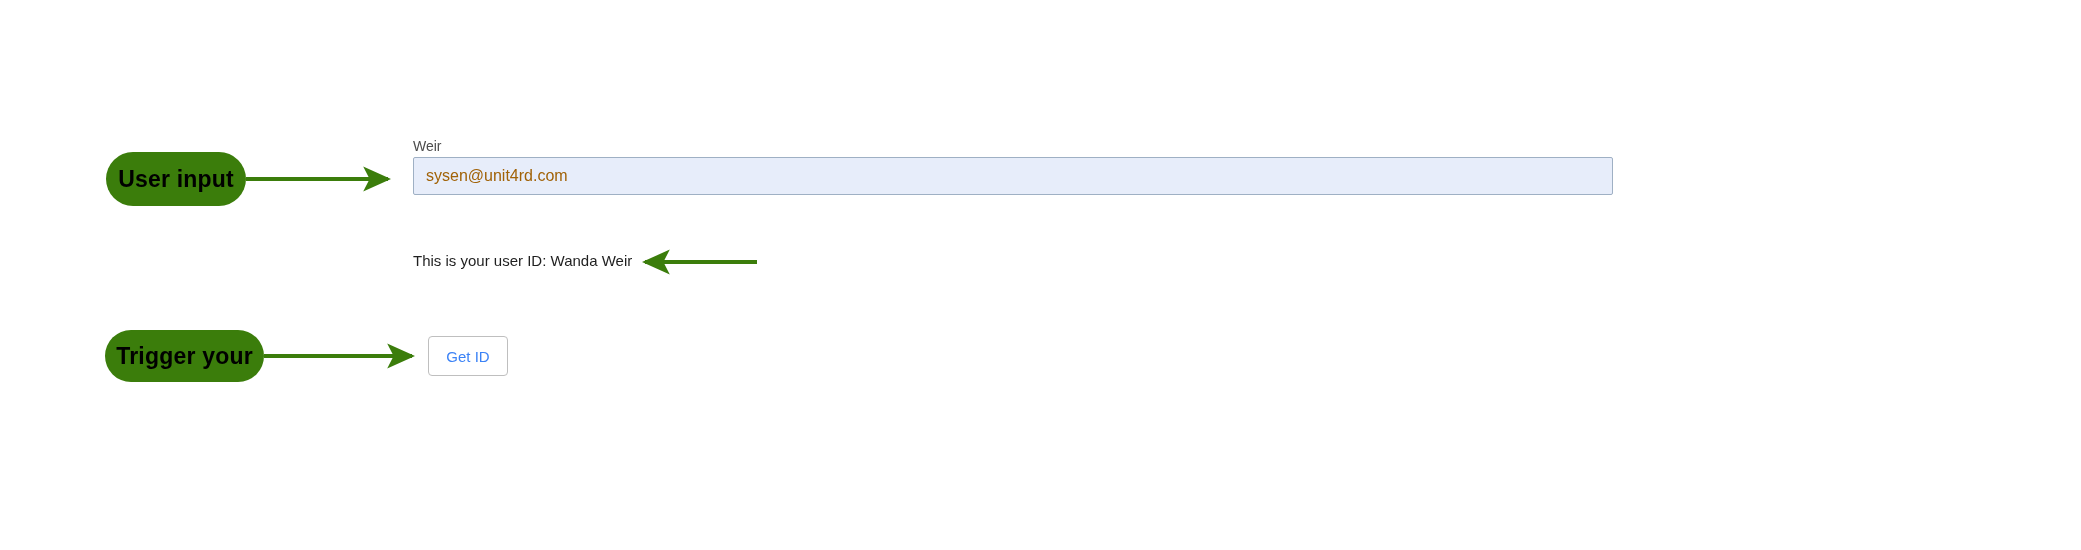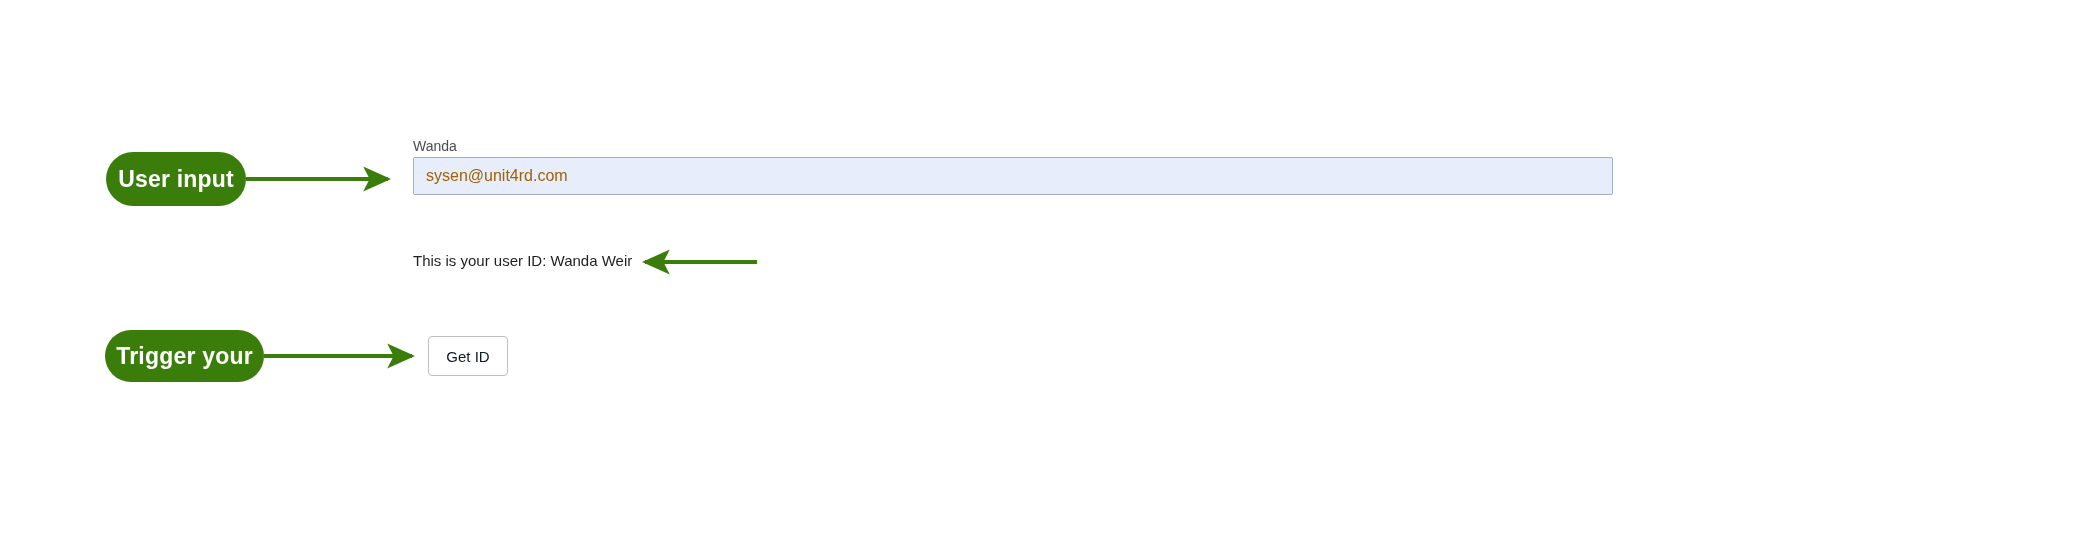--- a/index.html
+++ b/index.html
@@ -65,34 +65,34 @@
     left: 428px;
     top: 336px;
     width: 80px;
     height: 40px;
     box-sizing: border-box;
     background: #ffffff;
     border: 1px solid #bfbfbf;
     border-radius: 4px;
     font-family: "Liberation Sans", sans-serif;
     font-size: 15px;
-    color: #0f172a;
+    color: #3b82f6;
     cursor: pointer;
     padding: 0;
   }
 
   
   .pill {
     position: absolute;
     display: flex;
     align-items: center;
     justify-content: center;
     background: #3b7d0b;
     border-radius: 28px;
-    color: #ffffff;
+    color: #000000;
     font-weight: bold;
     font-size: 23px;
     letter-spacing: 0.2px;
     white-space: nowrap;
     padding: 0 20px;
     box-sizing: border-box;
   }
 
   .pill-user-input  { left: 106px; top: 152px; width: 140px; height: 54px; }
   .pill-flow-output { left: 757px; top: 236px; width: 165px; height: 56px; }
@@ -120,21 +120,21 @@
       </marker>
     </defs>
 
     <line x1="246" y1="179" x2="388" y2="179" stroke="#3b7d0b" stroke-width="4" marker-end="url(#arrowhead-right)"></line>
 
     <line x1="757" y1="262" x2="645" y2="262" stroke="#3b7d0b" stroke-width="4" marker-end="url(#arrowhead-left)"></line>
 
     <line x1="264" y1="356" x2="412" y2="356" stroke="#3b7d0b" stroke-width="4" marker-end="url(#arrowhead-right)"></line>
   </svg>
 
-  <div class="field-label">Wanda</div>
+  <div class="field-label">Weir</div>
 
   <input class="email-input" type="text" value="sysen@unit4rd.com" style="">
 
   <div class="flow-output-text">This is your user ID: Wanda Weir</div>
 
   <button class="get-id-button">Get ID</button>
 
   <div class="pill pill-user-input">User input</div>
 
 

